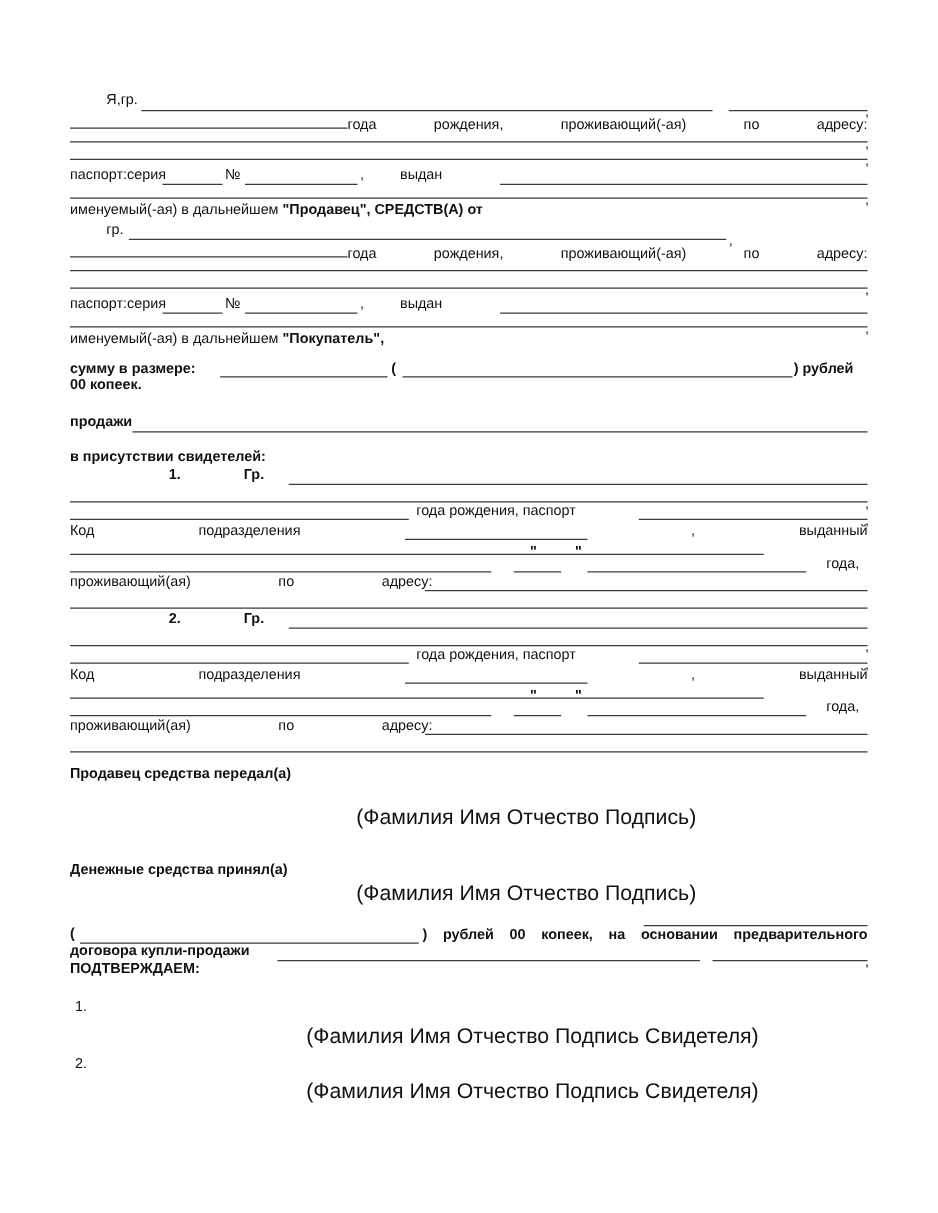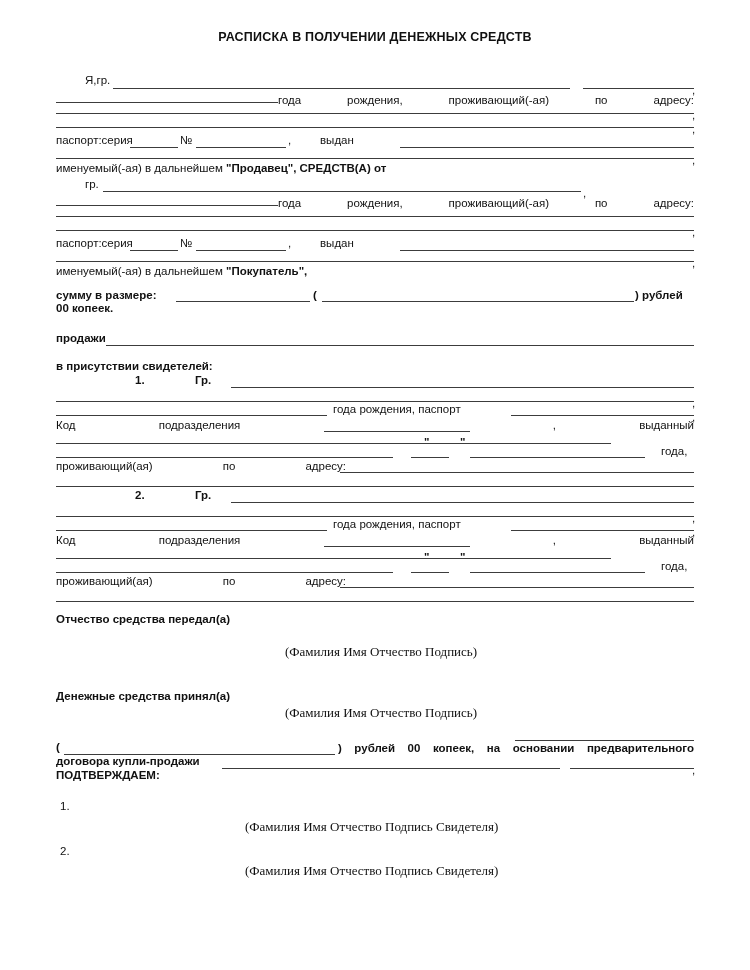--- a/index.html
+++ b/index.html
@@ -60,36 +60,34 @@
     color: #222;
   }
   .ul {
     display: inline-block;
     border-bottom: 1.1px solid #3c3c3c;
     height: 11px;
     vertical-align: bottom;
   }
   .center-note {
     position: absolute;
-    font-size: 13px;
+    font-size: 17px;
     white-space: nowrap;
-    font-family: Liberation Serif, serif;
   }
   .quo {
     position: absolute;
     font-size: 11.5px;
     font-weight: bold;
   }
 </style>
 </head>
 <body>
 
 <div class="page">
 
-  <div class="doc-title">РАСПИСКА В ПОЛУЧЕНИИ ДЕНЕЖНЫХ СРЕДСТВ</div>
 
   <div class="row" style="left:85px; top:74px;">Я,гр.</div>
   <div class="hr" style="left:113px; top:88px; width:457px;"></div>
   <div class="hr" style="left:583px; top:88px; width:111px;"></div>
   <div class="comma" style="left:692px; top:84px;">,</div>
 
   <div class="hr" style="left:56px; top:102px; width:222px;"></div>
   <div class="just" style="left:278px; top:93px; width:416px;">
     <span class="lbl">года</span>
     <span class="lbl">рождения,</span>
@@ -233,21 +231,21 @@
   <div class="row" style="left:661px; top:560px;">года,</div>
 
   <div class="just" style="left:56px; top:574px; width:290px;">
     <span class="lbl">проживающий(ая)</span>
     <span class="lbl">по</span>
     <span class="lbl">адресу:</span>
   </div>
   <div class="hr" style="left:340px; top:587px; width:354px;"></div>
   <div class="hr" style="left:56px; top:601px; width:638px;"></div>
 
-  <div class="row b" style="left:56px; top:613px;">Отчество средства передал(а)</div>
+  <div class="row b" style="left:56px; top:613px;">Продавец средства передал(а)</div>
   <div class="center-note" style="left:285px; top:644px;">(Фамилия Имя Отчество Подпись)</div>
 
   <div class="row b" style="left:56px; top:690px;">Денежные средства принял(а)</div>
   <div class="center-note" style="left:285px; top:705px;">(Фамилия Имя Отчество Подпись)</div>
 
   <div class="hr" style="left:515px; top:740px; width:179px;"></div>
 
   <div class="row b" style="left:56px; top:741px;">(</div>
   <div class="hr" style="left:64px; top:754px; width:271px;"></div>
   <div class="just b" style="left:338px; top:741px; width:356px;">) рублей  00  копеек,  на  основании  предварительного</div>

